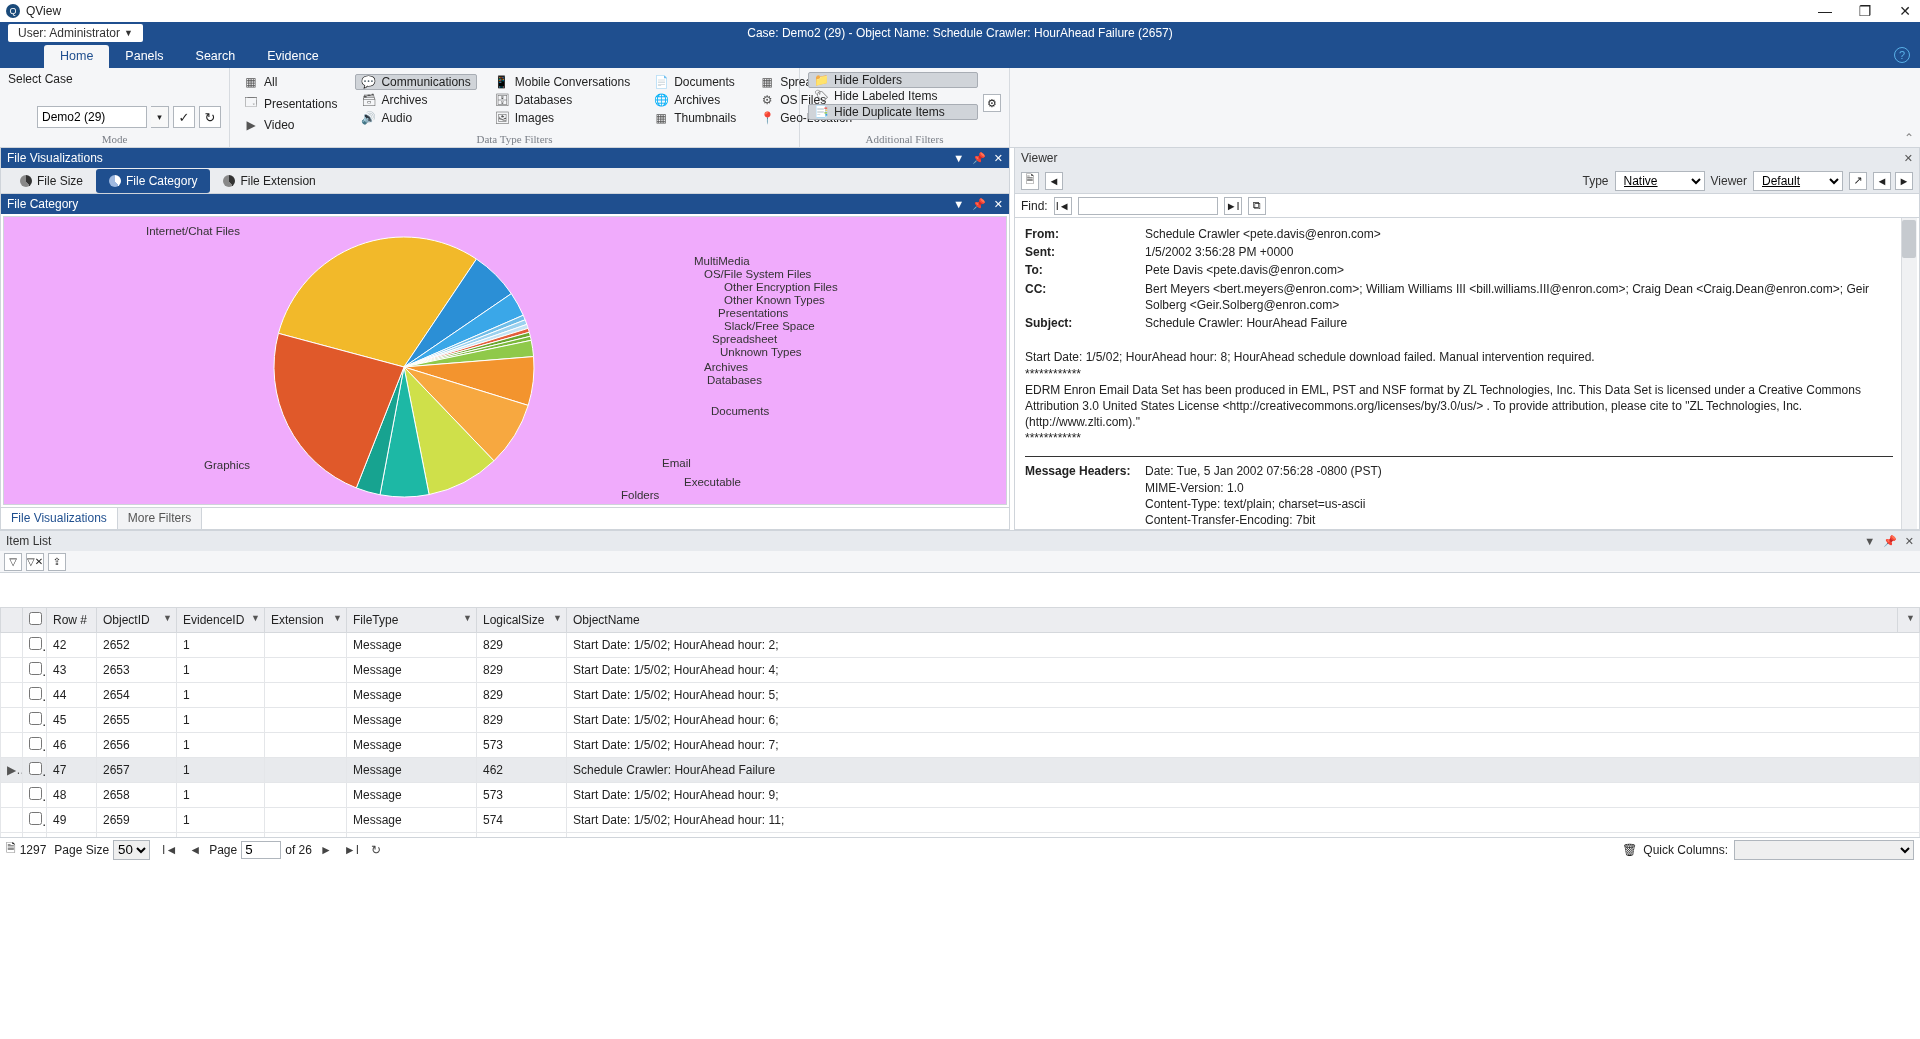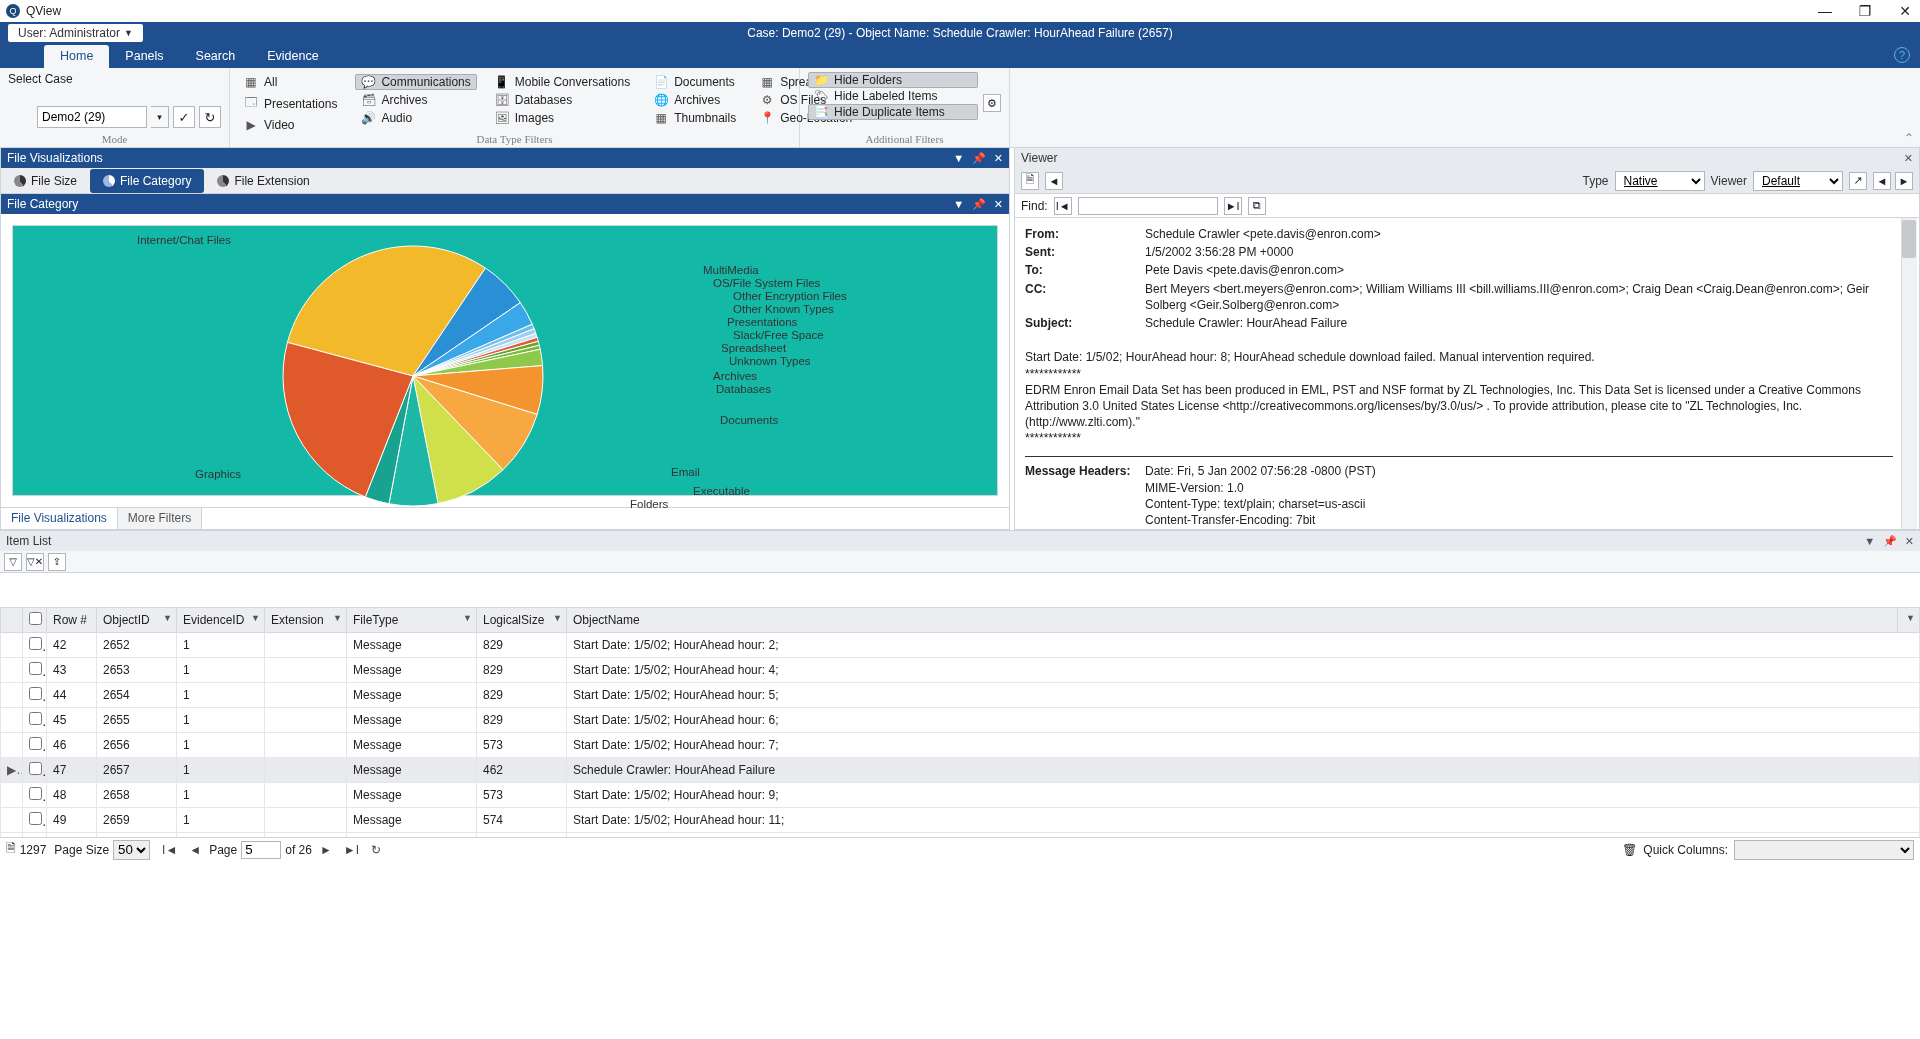--- a/index.html
+++ b/index.html
@@ -48,28 +48,28 @@
 .panel-hd .pbtns { margin-left:auto; display:flex; gap:8px; font-size:11px;}
 .panel-hd.light { background:#e7eaee; color:#333; }
 .panel-hd.light .pbtns span { color:#555; }
 
 
 .middle { display:flex; height:382px;border-radius:31px; }
 .left-col { width:1010px; display:flex; flex-direction:column; border:1px solid #cfd4da; border-top:none;}
 .right-col { flex:1; display:flex; flex-direction:column; margin-left:4px; border:1px solid #cfd4da; border-top:none;}
 
 
-.viz-tabs { background:#ebedf0; height:26px; display:flex; align-items:center; gap:0; padding-left:0; border-bottom:1px solid #cfd4da;}
+.viz-tabs { background:#ebedf0; height:26px; display:flex; align-items:center; gap:0; padding-left:6px; border-bottom:1px solid #cfd4da;}
 .viz-tab { display:flex; align-items:center; gap:5px; padding:4px 12px; font-size:12px; border:1px solid transparent; }
 .viz-tab .dot { width:12px; height:12px; border-radius:50%; background: conic-gradient(#333 0 40%, #888 40% 100%);}
 .viz-tab.active { background:#1f4f8f; color:#fff; border-radius:3px;}
 .viz-tab.active .dot { background: conic-gradient(#fff 0 40%, #9fb9e0 40% 100%);}
 
 
-.chart-area { flex:1; position:relative; background:#14b8a6; border:1px solid #cfd4da; margin:11px;}
+.chart-area { flex:1; position:relative; background:#f0abfc; border:1px solid #cfd4da; margin:2px;}
 .pie-svg { position:absolute; left:260px; top:10px; }
 .chart-label { position:absolute; font-size:11.5px; color:#333; white-space:nowrap;}
 
 
 .left-bottom-tabs { height:22px; display:flex; border-top:1px solid #cfd4da;}
 .lbt { padding:3px 10px; font-size:12px; border-right:1px solid #cfd4da; color:#1f4f8f;}
 .lbt.inactive { color:#555; background:#f2f3f5;}
 
 
 .viewer-toolbar { background:#e7eaee; height:26px; display:flex; align-items:center; padding:0 6px; gap:6px; border-bottom:1px solid #cfd4da;}
@@ -383,21 +383,21 @@
         </div>
       <br>
       <div>Start Date: 1/5/02; HourAhead hour: 8;  HourAhead schedule download failed. Manual intervention required.</div>
       <div>************</div>
       <div>EDRM Enron Email Data Set has been produced in EML, PST and NSF format by ZL Technologies, Inc. This Data Set is licensed under a Creative Commons Attribution 3.0 United States License &lt;http://creativecommons.org/licenses/by/3.0/us/&gt; . To provide attribution, please cite to "ZL Technologies, Inc. (http://www.zlti.com)."</div>
       <div>************</div>
       <hr>
       <div class="row">
           <div class="k" style="width:120px">Message Headers:</div>
         <div class="v">
-          <div>Date: Fri, 5 Jan 2002 07:56:28 -0800 (PST)</div>
+          <div>Date: Tue, 5 Jan 2002 07:56:28 -0800 (PST)</div>
           <div>MIME-Version: 1.0</div>
           <div>Content-Type: text/plain; charset=us-ascii</div>
           <div>Content-Transfer-Encoding: 7bit</div>
         </div>
       </div>
     </div>
   </div>
 </div>
 
 <div class="itemlist">

